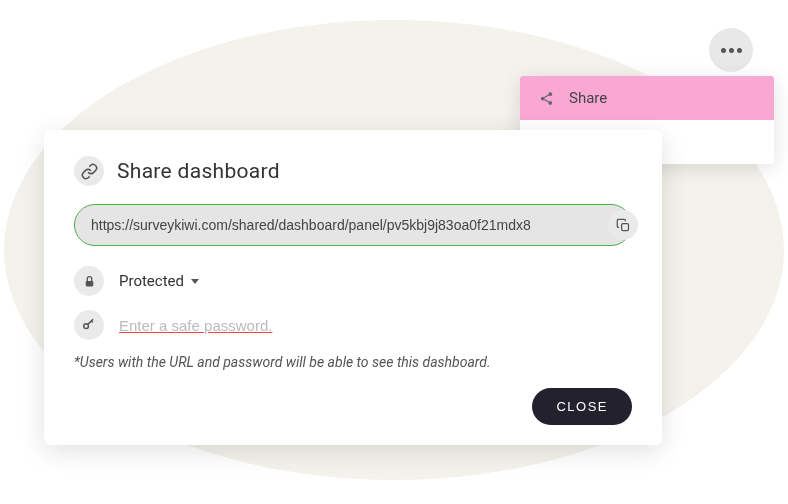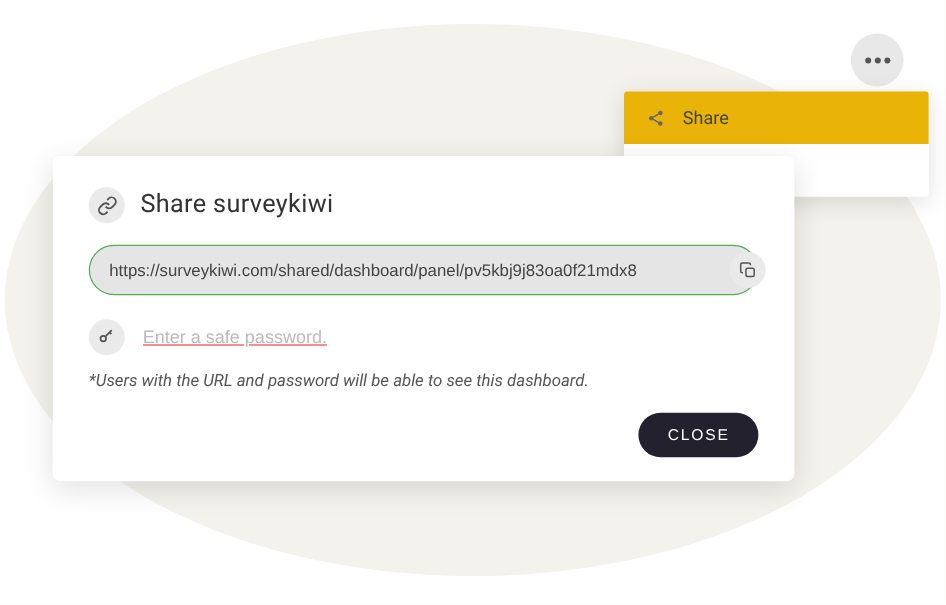--- a/index.html
+++ b/index.html
@@ -64,21 +64,21 @@
       padding: 13px 18px;
       display: flex;
       align-items: center;
       gap: 15px;
       font-size: 15px;
       color: #444;
       cursor: pointer;
     }
     
     .dropdown-item.active {
-      background: #eab308;
+      background: #f9a8d4;
     }
     
     .dropdown-icon {
       width: 16px;
       height: 16px;
       display: flex;
       align-items: center;
       justify-content: center;
     }
     
@@ -257,33 +257,45 @@
 </div>
 
 <div class="modal">
   <div class="modal-header">
     <div class="link-icon-wrap">
       <svg width="17" height="17" viewBox="0 0 24 24" fill="none" stroke="#555" stroke-width="2.2">
         <path d="M10 13a5 5 0 0 0 7.54.54l3-3a5 5 0 0 0-7.07-7.07l-1.72 1.71"></path>
         <path d="M14 11a5 5 0 0 0-7.54-.54l-3 3a5 5 0 0 0 7.07 7.07l1.71-1.71"></path>
       </svg>
     </div>
-    <h2 class="modal-title">Share surveykiwi</h2>
+    <h2 class="modal-title">Share dashboard</h2>
   </div>
 
   <div class="url-row">
     <input type="text" class="url-input" readonly="" value="https://surveykiwi.com/shared/dashboard/panel/pv5kbj9j83oa0f21mdx8" style="">
     <div class="copy-button">
       <svg width="15" height="15" viewBox="0 0 24 24" fill="none" stroke="#555" stroke-width="2">
         <rect x="9" y="9" width="11" height="11" rx="2"></rect>
         <path d="M5 15H4a2 2 0 0 1-2-2V4a2 2 0 0 1 2-2h9a2 2 0 0 1 2 2v1"></path>
       </svg>
     </div>
   </div>
 
+  <div class="field-row">
+    <div class="field-icon">
+      <svg width="13" height="13" viewBox="0 0 24 24" fill="#555">
+        <rect x="5" y="11" width="14" height="10" rx="2"></rect>
+        <path d="M8 11V7a4 4 0 0 1 8 0v4" fill="none" stroke="#555" stroke-width="2.5"></path>
+      </svg>
+    </div>
+    <div class="protected-select">
+      <span>Protected</span>
+      <span class="caret-down"></span>
+    </div>
+  </div>
 
   <div class="field-row">
     <div class="field-icon">
       <svg width="14" height="14" viewBox="0 0 24 24" fill="#555">
         <circle cx="7" cy="14" r="4" fill="none" stroke="#555" stroke-width="2.5"></circle>
         <path d="M10.5 10.5L19 2m-3 3l2.5 2.5" stroke="#555" stroke-width="2.5" fill="none"></path>
       </svg>
     </div>
     <input type="text" class="password-input" placeholder="Enter a safe password." style="">
   </div>

